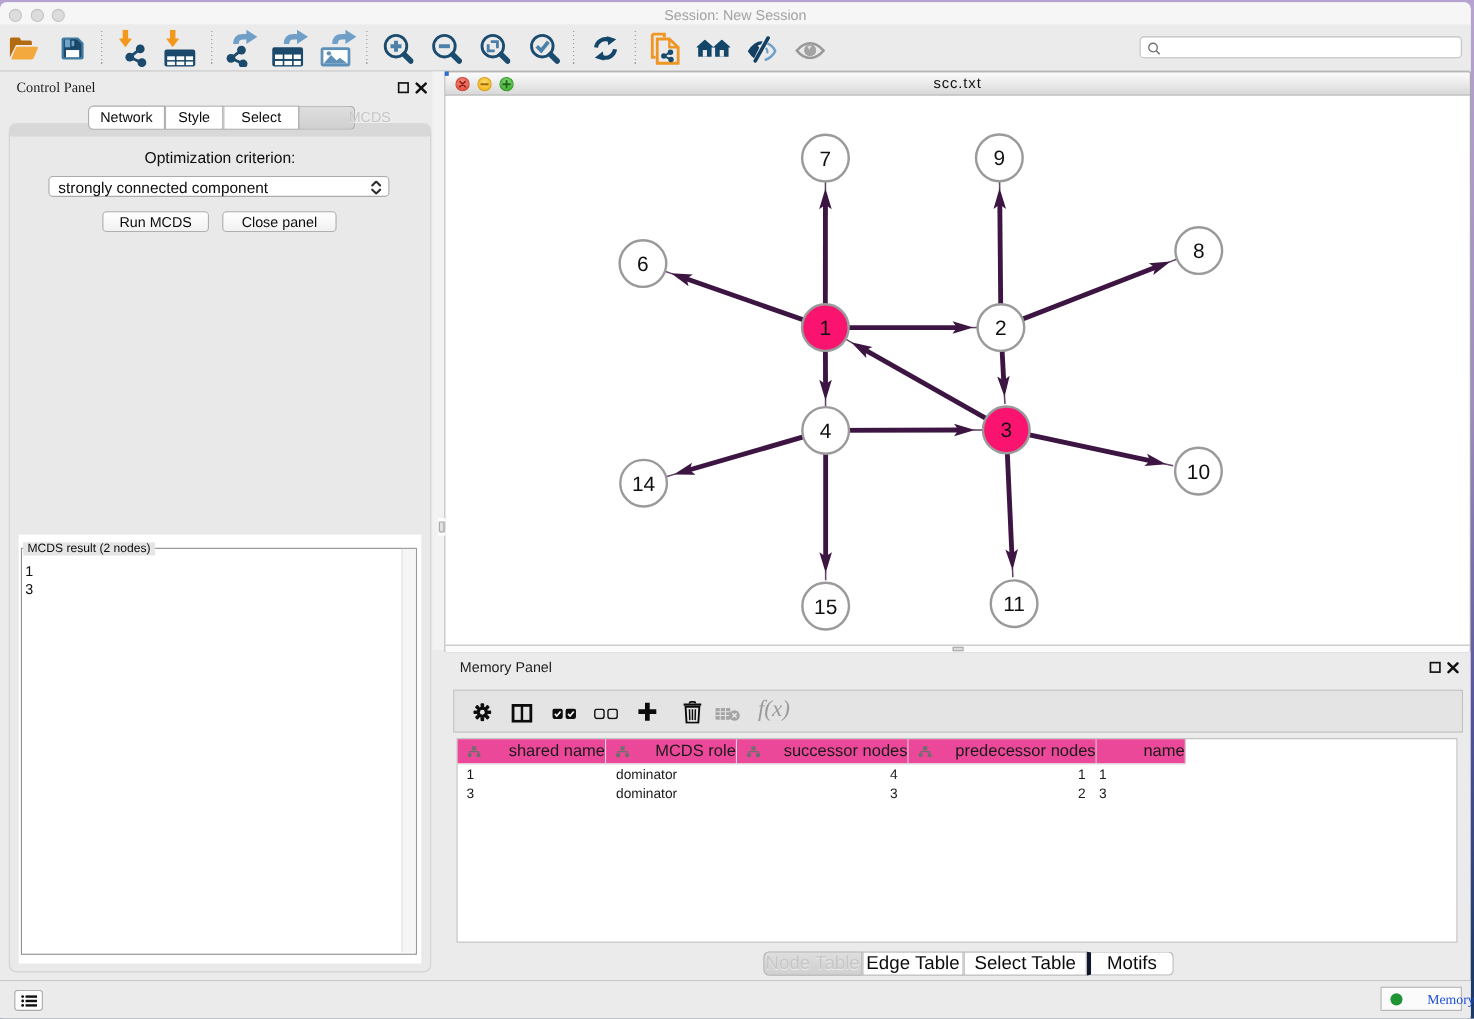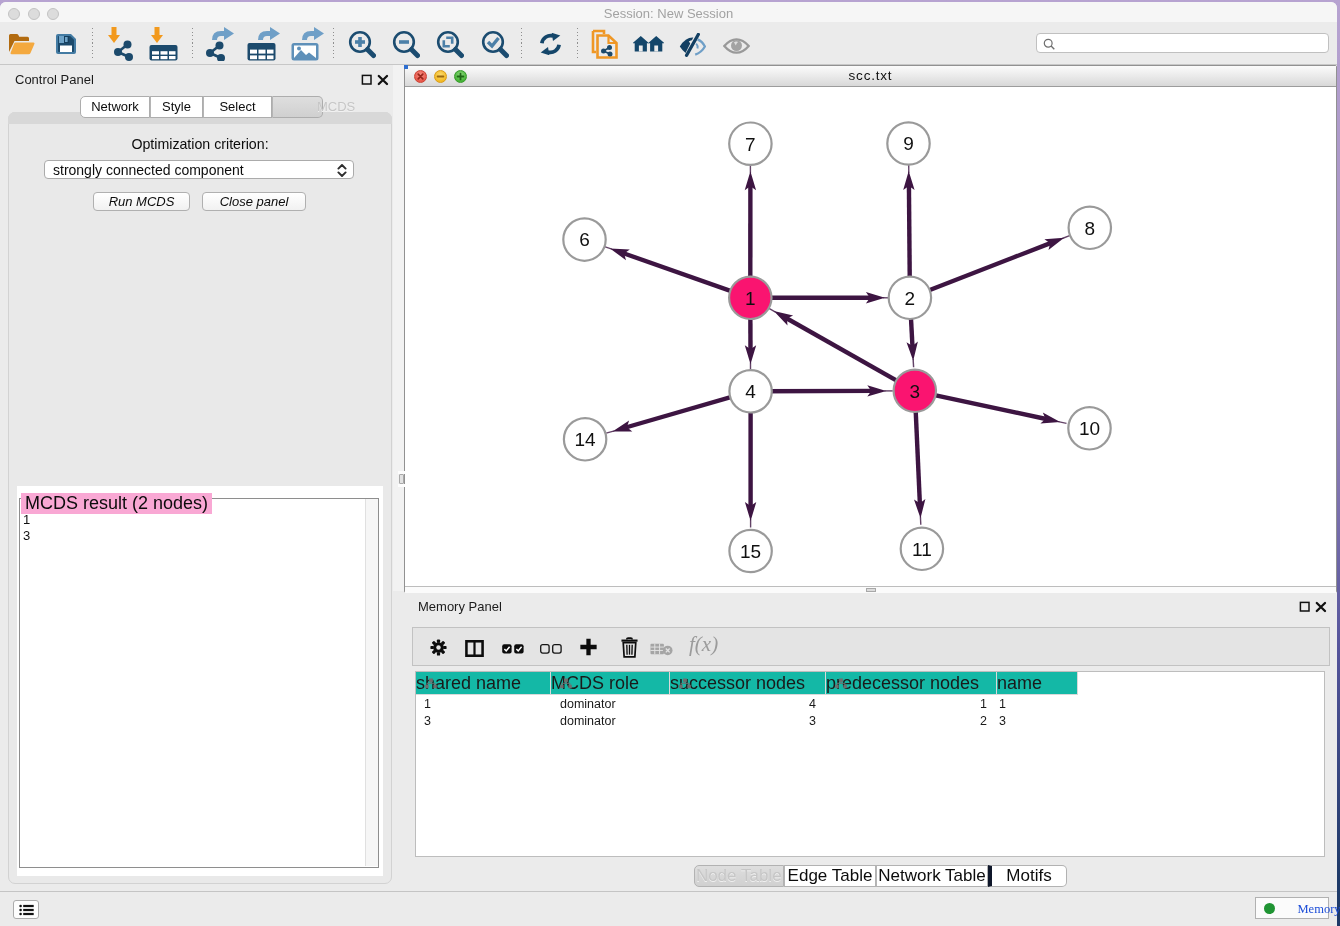--- a/index.html
+++ b/index.html
@@ -25,39 +25,39 @@
 #cpane{position:absolute;left:8px;top:112px;width:384px;height:772px;background:#e9e9e9;
  border:1px solid #d2d2d2;border-radius:7px;box-sizing:border-box;}
 #cpband{position:absolute;left:8px;top:112px;width:384px;height:12px;background:#d8d8d8;
  border-radius:7px 7px 0 0;}
 .seg{position:absolute;top:96px;height:22px;box-sizing:border-box;background:#fff;
  border:1px solid #adadad;font-size:13px;color:#0c0c0c;text-align:center;line-height:20px;}
 .segsel{background:linear-gradient(180deg,#dedede,#d0d0d0);color:#c6c6c6;
  text-shadow:0 1px 0 #f2f2f2;}
 .cbtn{position:absolute;height:19px;background:linear-gradient(180deg,#ffffff,#f1f1f1);
  border:1px solid #b0b0b0;border-radius:4px;box-sizing:border-box;font-size:13px;
- color:#0c0c0c;text-align:center;line-height:17px;font-style:italic;}
+ color:#0c0c0c;text-align:center;line-height:17px;}
 
 #nwin{position:absolute;left:404px;top:65px;width:933px;height:528px;background:#fff;
  border:1px solid #919191;border-radius:2px;box-sizing:border-box;}
 #ntbar{position:absolute;left:0;top:0;width:931px;height:20px;
  background:linear-gradient(180deg,#fbfbfb 0%,#ececec 45%,#d8d8d8 100%);
  border-bottom:1px solid #9c9c9c;}
 .mtl{position:absolute;top:4px;width:13px;height:13px;border-radius:50%;box-sizing:border-box;}
 #ncontent{position:absolute;left:0;top:21px;width:931px;height:499px;background:#fff;}
 #nbottom{position:absolute;left:0;top:520px;width:931px;height:6px;background:#fbfbfb;
  border-top:1px solid #bdbdbd;}
 
 #tptoolbar{position:absolute;left:412px;top:627px;width:918px;height:39px;background:#e4e4e4;
  border:1px solid #c2c2c2;box-sizing:border-box;}
 #ttable{position:absolute;left:415px;top:671px;width:910px;height:186px;background:#fff;
  border:1px solid #bdbdbd;box-sizing:border-box;}
 .th{position:absolute;top:0;height:22px;border-right:1px solid #d9d9d9;
- box-sizing:border-box;font-size:18px;color:#1a1a1a;text-align:left;line-height:22px;
- background:#14b8a6;}
+ box-sizing:border-box;font-size:15px;color:#1a1a1a;text-align:right;line-height:22px;
+ background:#ec4899;}
 .td{position:absolute;font-size:12.5px;color:#1a1a1a;height:17px;line-height:17px;}
 .btab{position:absolute;top:865px;height:22px;box-sizing:border-box;background:#fff;
  border:1px solid #b2b2b2;font-size:17px;color:#0c0c0c;text-align:center;line-height:20px;}
 #statusbar{position:absolute;left:0;top:891px;width:1337px;height:37px;background:#ebebeb;
  border-top:1px solid #c4c4c4;border-radius:0 0 4px 4px;}
 .hicon{display:inline-block;vertical-align:-1px;}
 </style></head>
 <body>
 <div id="app"></div>
 <div id="titlebar">
@@ -223,21 +223,21 @@
   </svg>
  </div>
  <div id="search">
   <svg style="position:absolute;left:6px;top:4px;" width="13" height="13" viewBox="0 0 13 13">
    <circle cx="5.2" cy="5.2" r="3.9" fill="none" stroke="#6e6e6e" stroke-width="1.2"></circle>
    <line x1="8.1" y1="8.1" x2="11.3" y2="11.3" stroke="#6e6e6e" stroke-width="1.4"></line>
   </svg>
  </div>
 </div>
 
-<div class="abs ptitle" style="left:15px;top:71.5px;">Control Panel</div>
+<div class="abs ptitle" style="left:15px;top:71.5px;font-family:Liberation Serif, serif;">Control Panel</div>
 <svg class="abs" style="left:361px;top:74px;" width="28" height="12" viewBox="0 0 28 12">
  <rect x="1.4" y="1.4" width="8.6" height="8.6" fill="none" stroke="#111" stroke-width="1.5"></rect>
  <path d="M17.8 2 L26 10 M26 2 L17.8 10" stroke="#111" stroke-width="2.3" fill="none" stroke-linecap="round"></path>
 </svg>
 <div id="cpane"></div>
 <div id="cpband"></div>
 <div class="seg" style="left:80px;width:70px;border-radius:5px 0 0 5px;">Network</div>
 <div class="seg" style="left:150px;width:53px;border-left:1px solid #b5b5b5;">Style</div>
 <div class="seg" style="left:203px;width:69px;border-left:1px solid #b5b5b5;">Select</div>
 <div class="seg segsel" style="left:272px;width:51px;border-left:1px solid #b5b5b5;border-radius:0 5px 5px 0;padding-left:44px;">MCDS</div>
@@ -248,21 +248,21 @@
   <path d="M1.4 4.6 L5 1 L8.6 4.6" fill="none" stroke="#2e2e2e" stroke-width="1.9" stroke-linecap="round" stroke-linejoin="round"></path>
   <path d="M1.4 8.4 L5 12 L8.6 8.4" fill="none" stroke="#2e2e2e" stroke-width="1.9" stroke-linecap="round" stroke-linejoin="round"></path>
  </svg>
 </div>
 <div class="cbtn" style="left:93px;top:192px;width:97px;">Run MCDS</div>
 <div class="cbtn" style="left:202px;top:192px;width:104px;">Close panel</div>
 
 <div class="abs" style="left:16.5px;top:486px;width:366px;height:390px;background:#fff;"></div>
 <div class="abs" style="left:19px;top:497.5px;width:360px;height:370px;border:1px solid #8e8e8e;box-sizing:border-box;"></div>
 <div class="abs" style="left:364.5px;top:499px;width:13px;height:367px;background:#f6f6f6;border-left:1px solid #e0e0e0;box-sizing:border-box;"></div>
-<div class="abs" style="left:21px;top:492.5px;background:#f9a8d4;padding:0 4px;font-size:18px;color:#0c0c0c;">MCDS result (2 nodes)</div>
+<div class="abs" style="left:21px;top:492.5px;background:#e5e5e5;padding:0 4px;font-size:11px;color:#0c0c0c;">MCDS result (2 nodes)</div>
 <div class="abs" style="left:23px;top:512px;font-size:13px;color:#111;line-height:16px;">1<br>3</div>
 
 <div id="nwin">
  <div id="ntbar">
   <div class="mtl" style="left:9px;background:radial-gradient(circle at 50% 35%,#f69084,#e8574a 70%);border:1px solid #c94335;">
    <svg width="11" height="11" viewBox="0 0 11 11" style="position:absolute;left:0;top:0;">
           <path d="M3.2 3.2 L7.8 7.8 M7.8 3.2 L3.2 7.8" stroke="#99251a" stroke-width="1.7" stroke-linecap="round"></path>
         </svg>
   </div>
   <div class="mtl" style="left:29px;background:radial-gradient(circle at 50% 35%,#fbd96c,#f3ba25 70%);border:1px solid #d99c16;">
@@ -472,21 +472,21 @@
  <div class="td" style="left:410px;top:41px;width:161px;text-align:right;">2</div>
  <div class="td" style="left:583px;top:41px;">3</div>
  <div style="position:absolute;left:0;top:22px;width:662px;height:1px;background:#d9d9d9;"></div>
 </div>
 <div class="abs" style="left:392.5px;top:65px;width:11.5px;height:526px;background:#f2f2f2;"></div>
 <div class="abs" style="left:398px;top:470.5px;width:6.5px;height:3px;background:#fdfdfd;"></div>
 <div class="abs" style="left:398px;top:483.5px;width:6.5px;height:3px;background:#fdfdfd;"></div>
 <div class="abs" style="left:398.5px;top:473.5px;width:5.5px;height:10px;background:#e2e2e2;border:1px solid #a9a9a9;box-sizing:border-box;border-radius:1px;"></div>
 <div class="btab" style="left:693.5px;top:865px;width:90.5px;border-radius:5px 0 0 5px;background:linear-gradient(180deg,#dedede,#d0d0d0);color:#c6c6c6;text-shadow:0 1px 0 #f0f0f0;">Node Table</div>
 <div class="btab" style="left:784px;top:865px;width:92px;border-left:1px solid #b5b5b5;">Edge Table</div>
-<div class="btab" style="left:876px;top:865px;width:112px;border-left:1px solid #b5b5b5;">Network Table</div>
+<div class="btab" style="left:876px;top:865px;width:112px;border-left:1px solid #b5b5b5;">Select Table</div>
 <div class="btab" style="left:988px;top:865px;width:79px;border-left:4px solid #0f172a;border-radius:0 5px 5px 0;">Motifs</div>
 <div id="statusbar"></div>
 <div class="abs" style="left:12.5px;top:900px;width:26px;height:19px;background:#fdfdfd;border:1px solid #ababab;border-radius:3px;box-sizing:border-box;">
  <svg style="position:absolute;left:5px;top:3px;" width="15" height="12" viewBox="0 0 15 12">
   <g fill="#111">
         <circle cx="1.6" cy="2" r="1.3"></circle>
         <circle cx="1.6" cy="6" r="1.3"></circle>
         <circle cx="1.6" cy="10" r="1.3"></circle>
   <rect x="4.2" y="0.9" width="10.5" height="2.2"></rect>
         <rect x="4.2" y="4.9" width="10.5" height="2.2"></rect>

